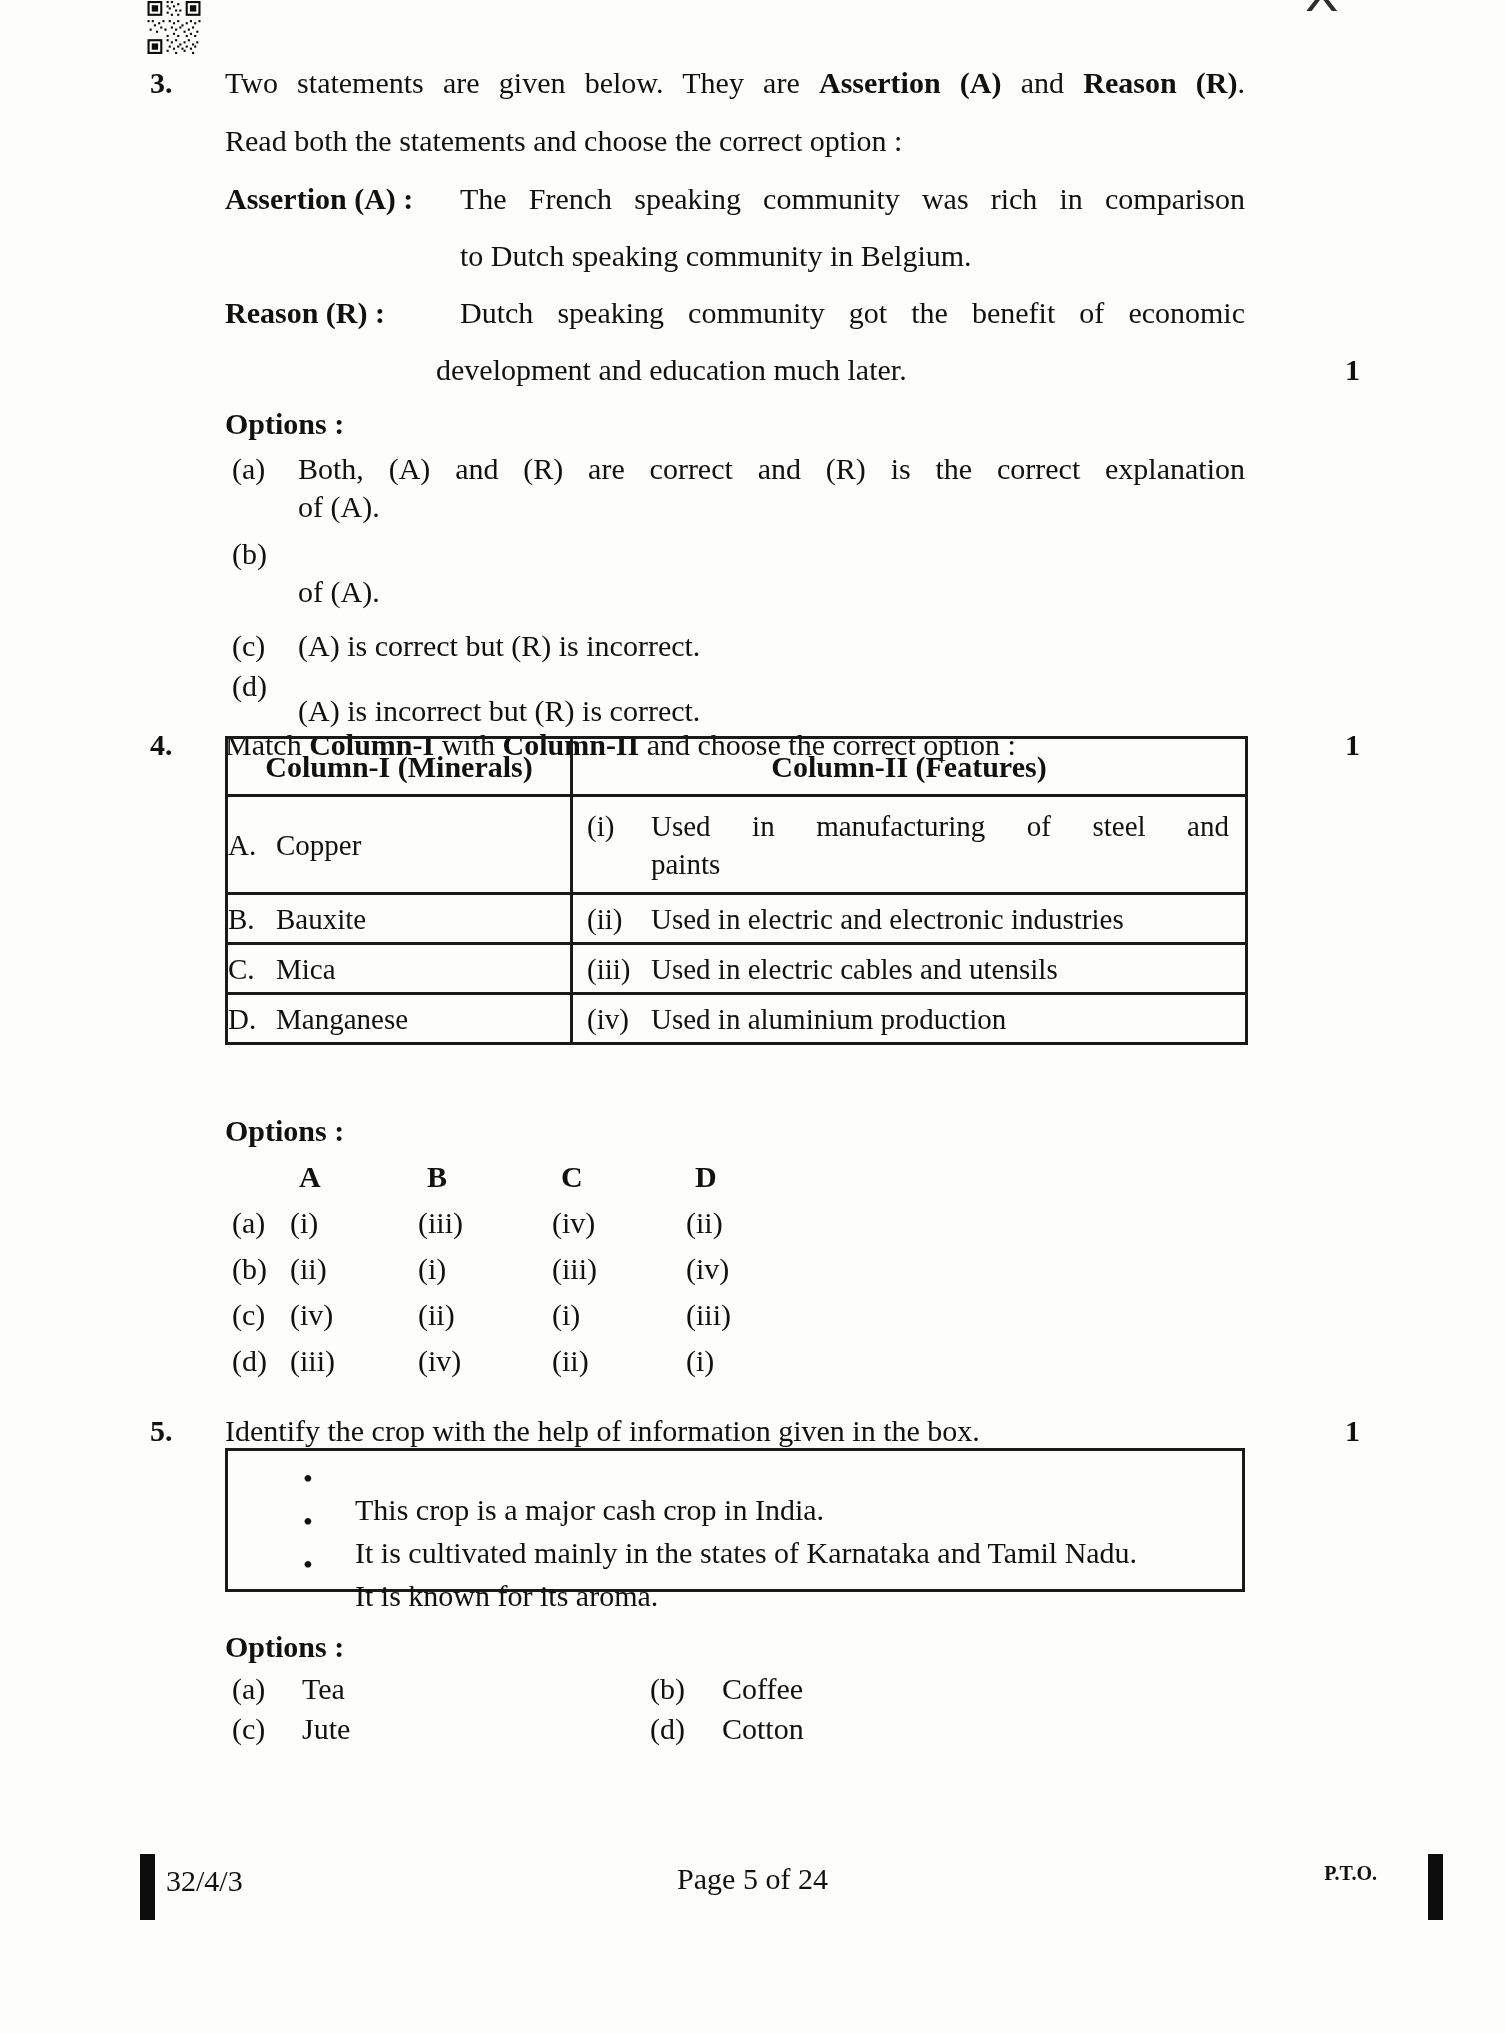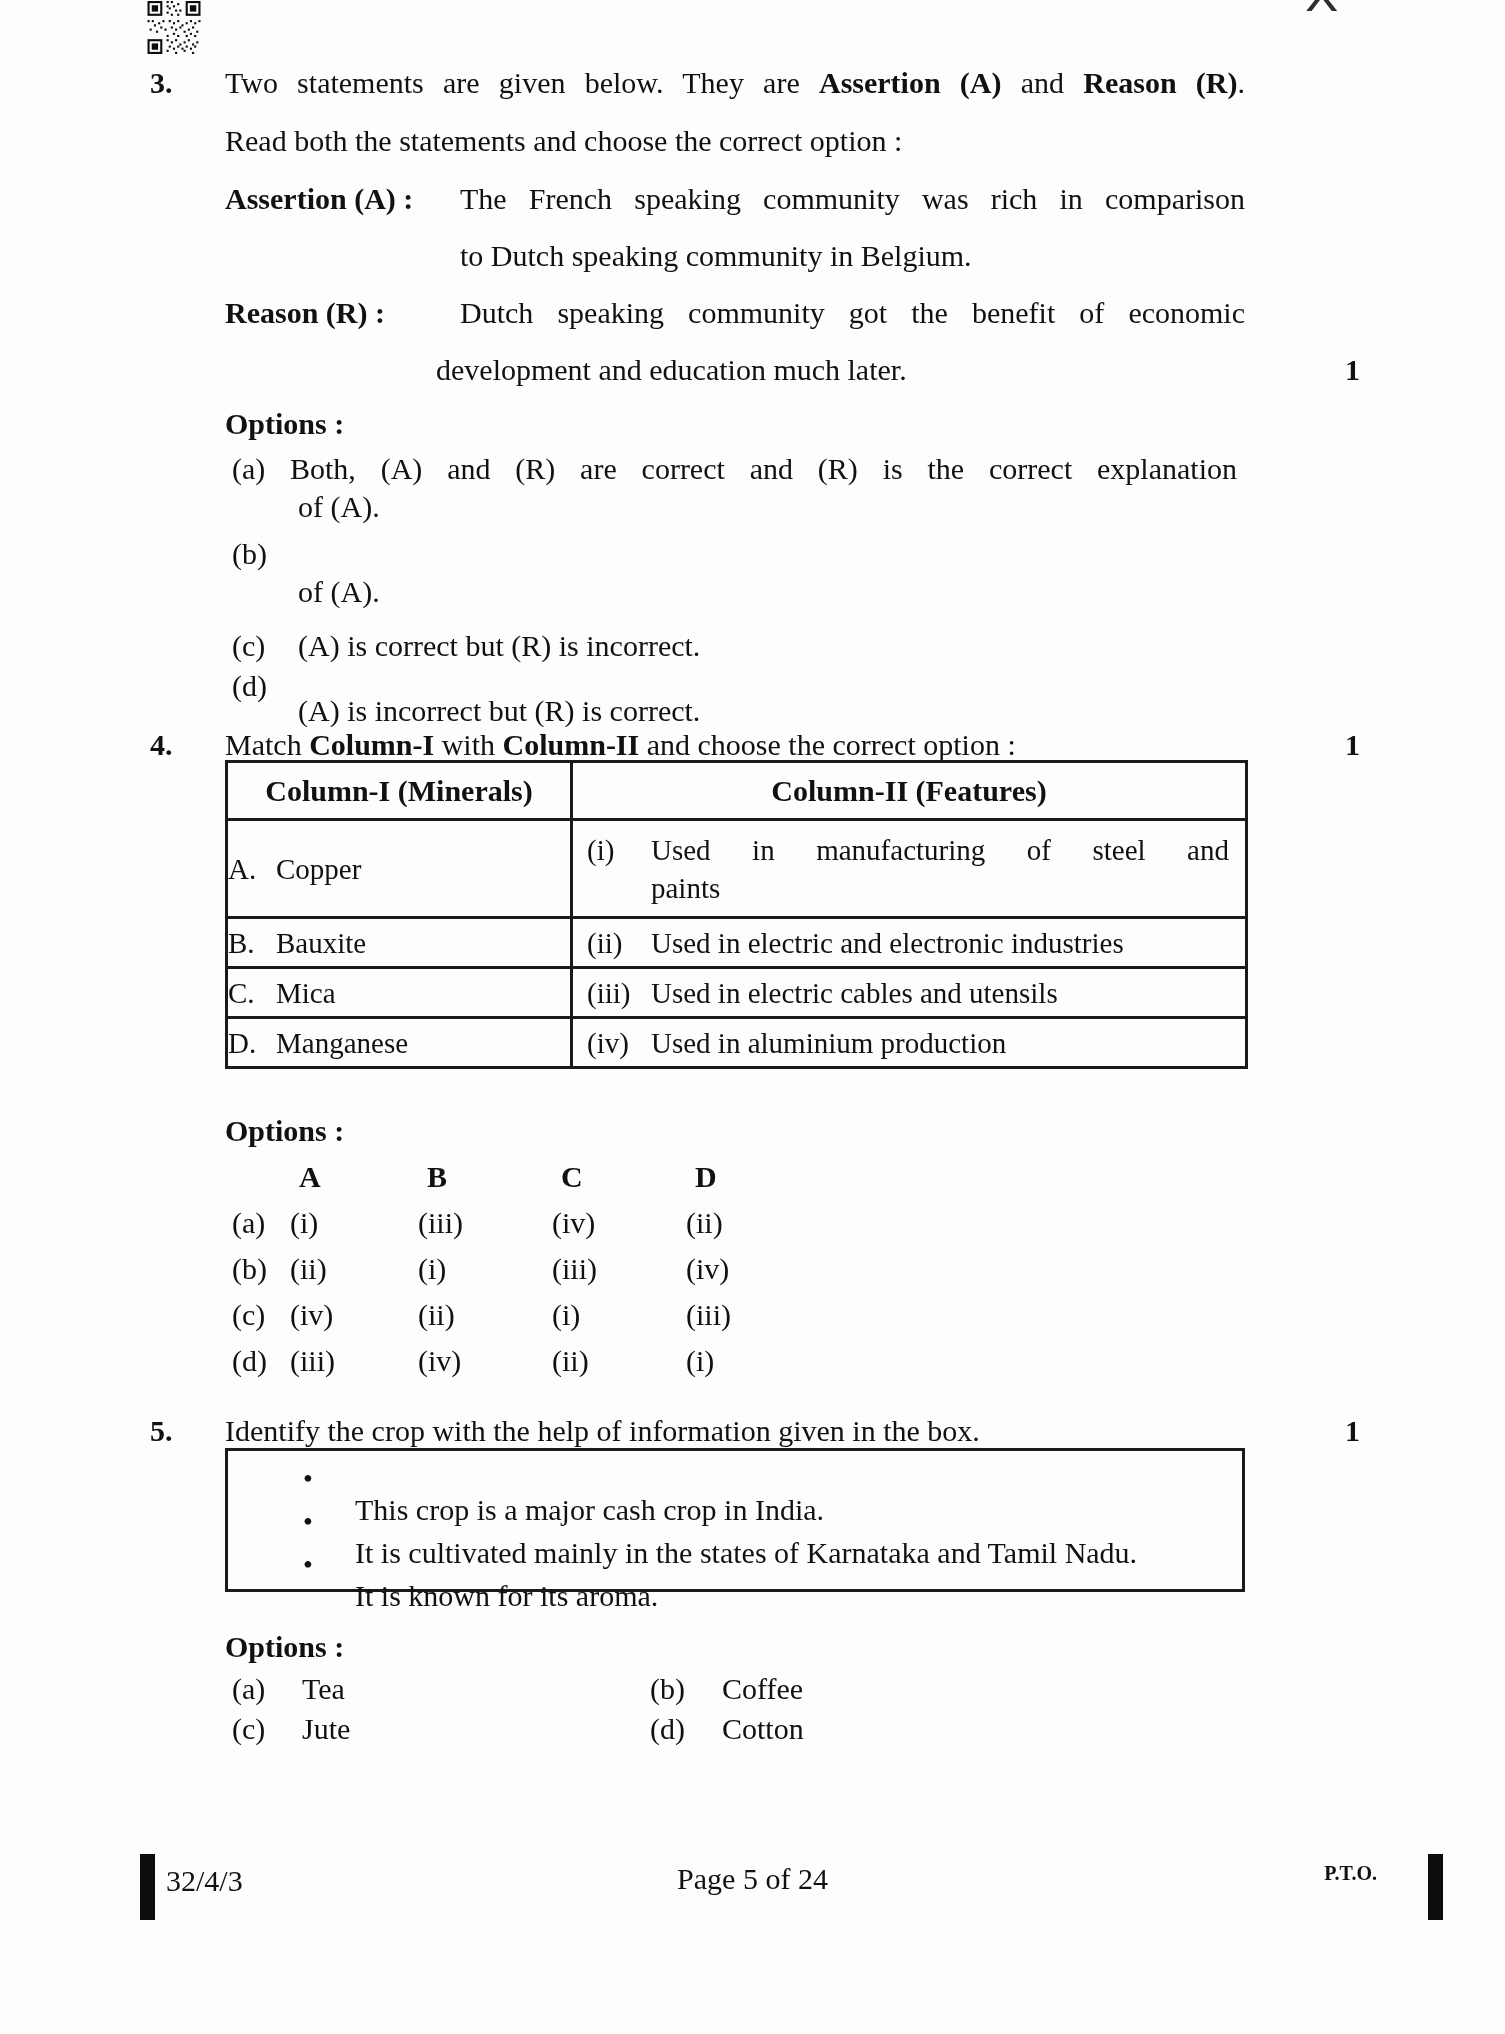--- a/index.html
+++ b/index.html
@@ -7,21 +7,21 @@
         font-family:"Liberation Serif",serif;color:#111111;overflow:hidden;}
   .abs{position:absolute;font-size:30px;line-height:38px;white-space:nowrap;}
   .b{font-weight:bold;}
   .just{white-space:normal;text-align:justify;text-align-last:justify;}
   .qnum{font-weight:bold;}
   .mark{position:absolute;left:1290px;width:70px;text-align:right;
         font-weight:bold;font-size:30px;line-height:38px;}
   .caret{left:1312px;top:-8px;font-size:42px;color:#2e2e2e;
          font-family:"Liberation Sans",sans-serif;transform:scaleX(1.6);}
   .qr{position:absolute;left:144px;top:1px;width:60px;height:53px;}
-  table.match{position:absolute;left:225px;top:760px;width:1020px;
+  table.match{position:absolute;left:225px;top:736px;width:1020px;
               border-collapse:collapse;table-layout:fixed;font-size:29px;line-height:38px;padding-left:8px;}
   .match th,.match td{border:3px solid #1a1a1a;vertical-align:middle;padding:0;}
   .match th{font-size:30px;font-weight:bold;text-align:center;}
   .mincell{padding-left:24px;}
   .mkey{display:inline-block;width:48px;}
   .fwrap{display:grid;grid-template-columns:64px auto;padding:0 16px 0 14px;}
   .fnum{grid-column:1;grid-row:1;}
   .f1{grid-column:2;grid-row:1;}
   .f2{grid-column:2;grid-row:2;}
   .boxed{position:absolute;left:225px;top:1448px;width:1020px;height:144px;
@@ -123,21 +123,21 @@
   <div class="abs" style="left:460px;top:237px">to Dutch speaking community in Belgium.</div>
 
   <div class="abs b" style="left:225px;top:294px">Reason (R) :</div>
   <div class="abs just" style="left:460px;top:294px;width:785px">Dutch speaking community got the benefit of economic</div>
   <div class="abs" style="left:436px;top:351px">development and education much later.</div>
   <div class="mark" style="top:351px">1</div>
 
   <div class="abs b" style="left:225px;top:405px">Options :</div>
 
   <div class="abs" style="left:232px;top:450px">(a)</div>
-  <div class="abs just" style="left:290px;top:450px;width:947px">Both, (A) and (R) are correct and (R) is the correct explanation</div>
+  <div class="abs just" style="left:298px;top:450px;width:947px">Both, (A) and (R) are correct and (R) is the correct explanation</div>
   <div class="abs" style="left:298px;top:488px">of (A).</div>
 
   <div class="abs" style="left:232px;top:535px">(b)</div>
   <div class="abs" style="left:298px;top:573px">of (A).</div>
 
   <div class="abs" style="left:232px;top:627px">(c)</div>
   <div class="abs" style="left:298px;top:627px">(A) is correct but (R) is incorrect.</div>
 
   <div class="abs" style="left:232px;top:667px">(d)</div>
   <div class="abs" style="left:298px;top:692px">(A) is incorrect but (R) is correct.</div>

